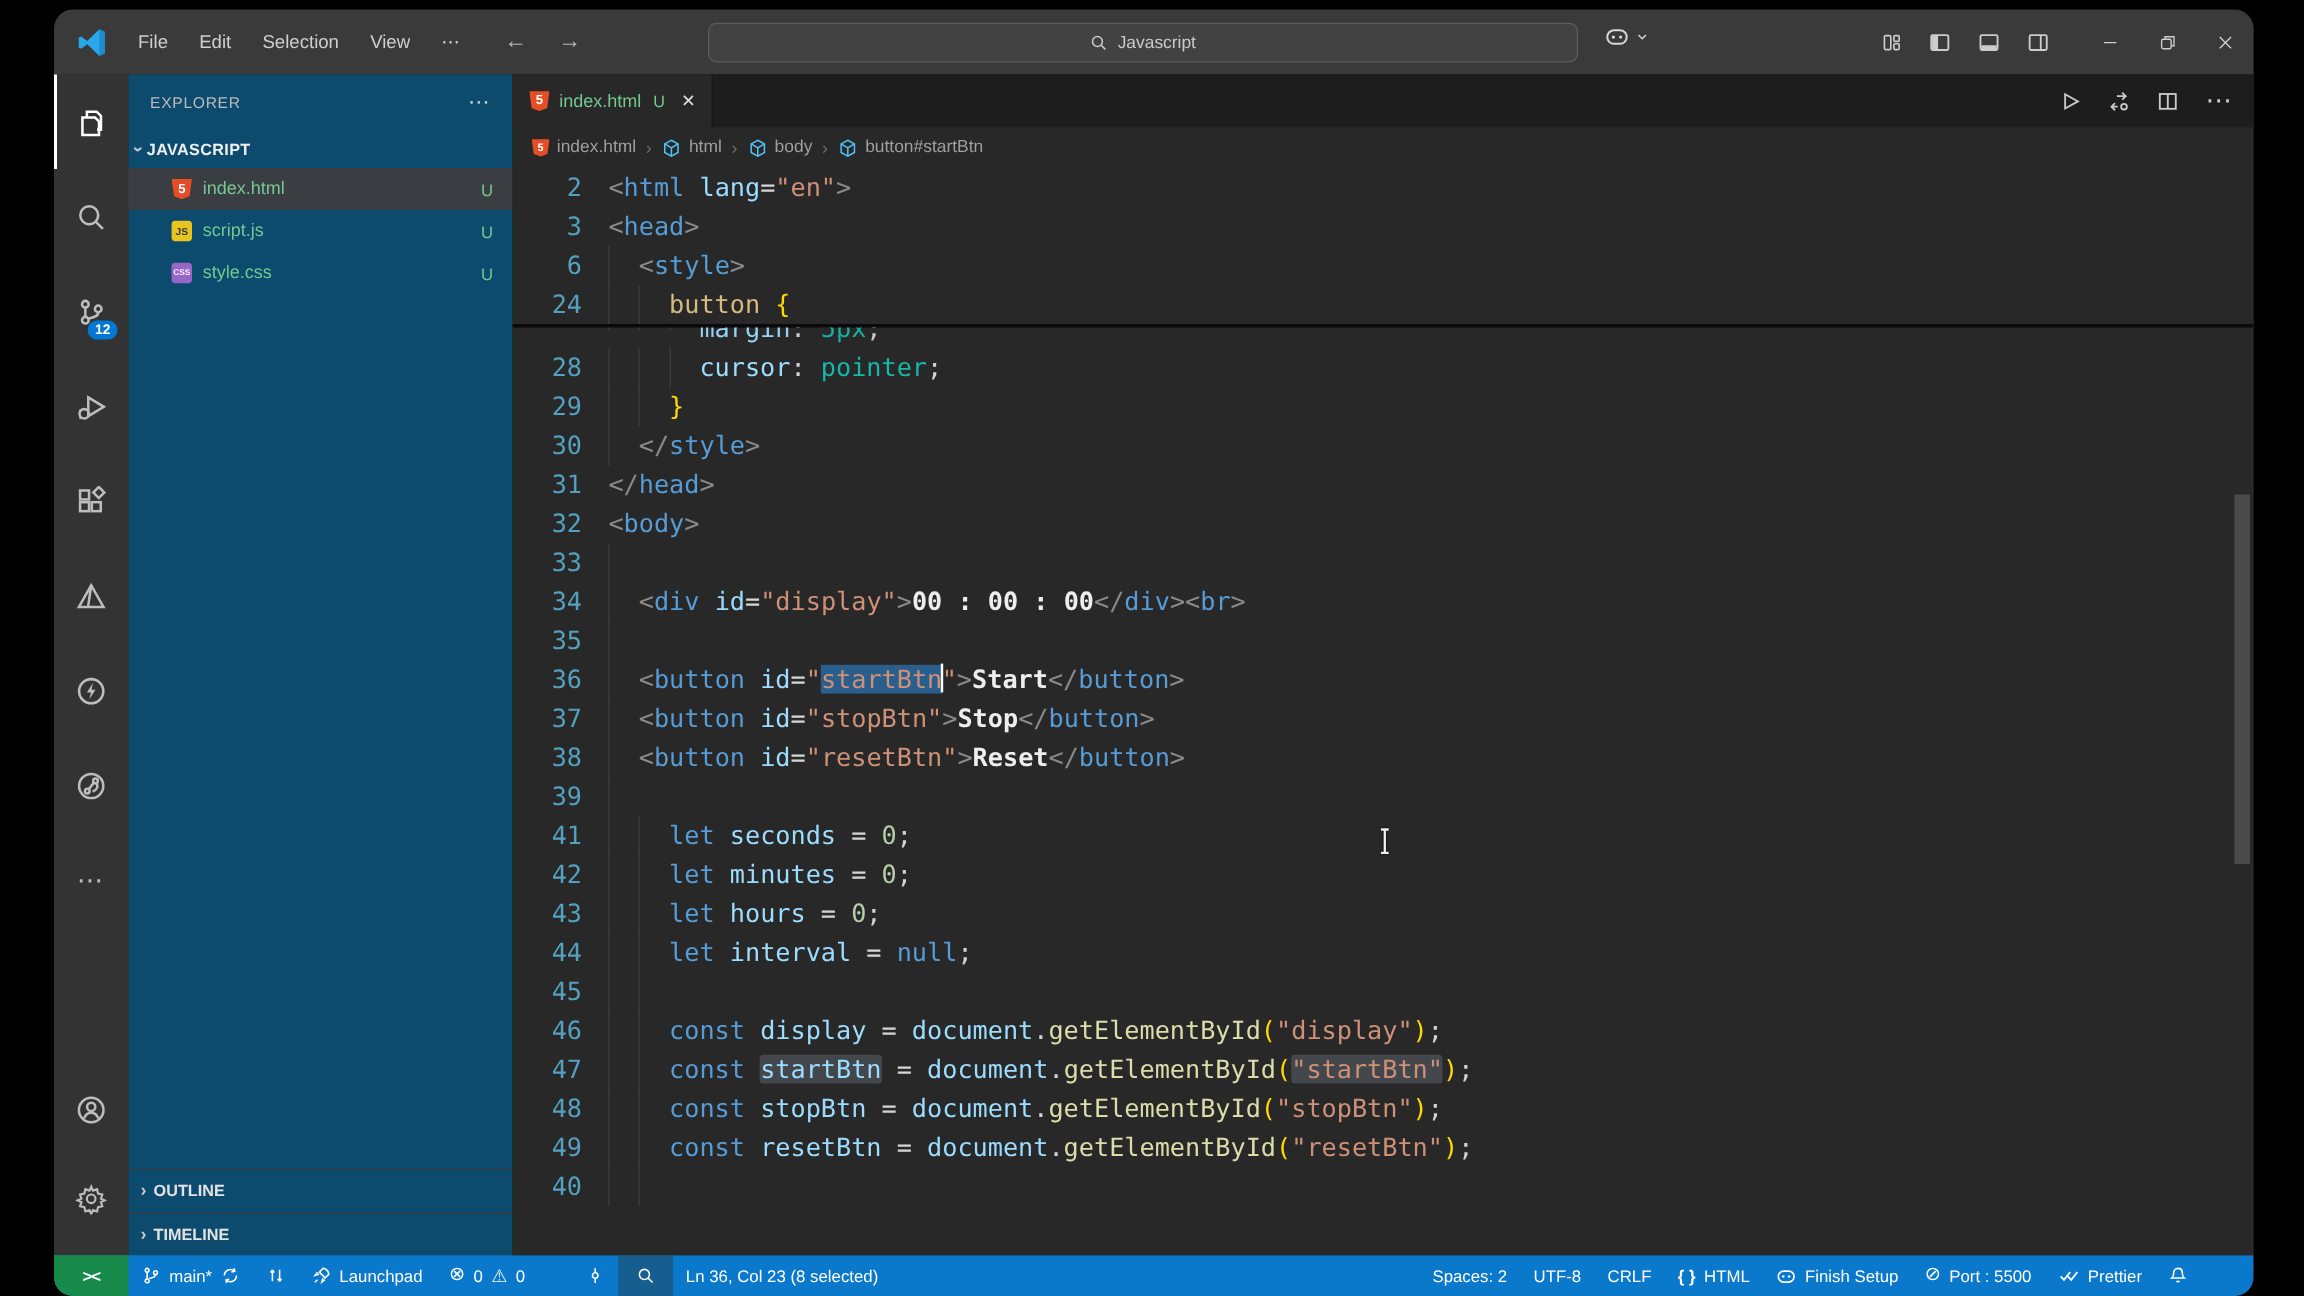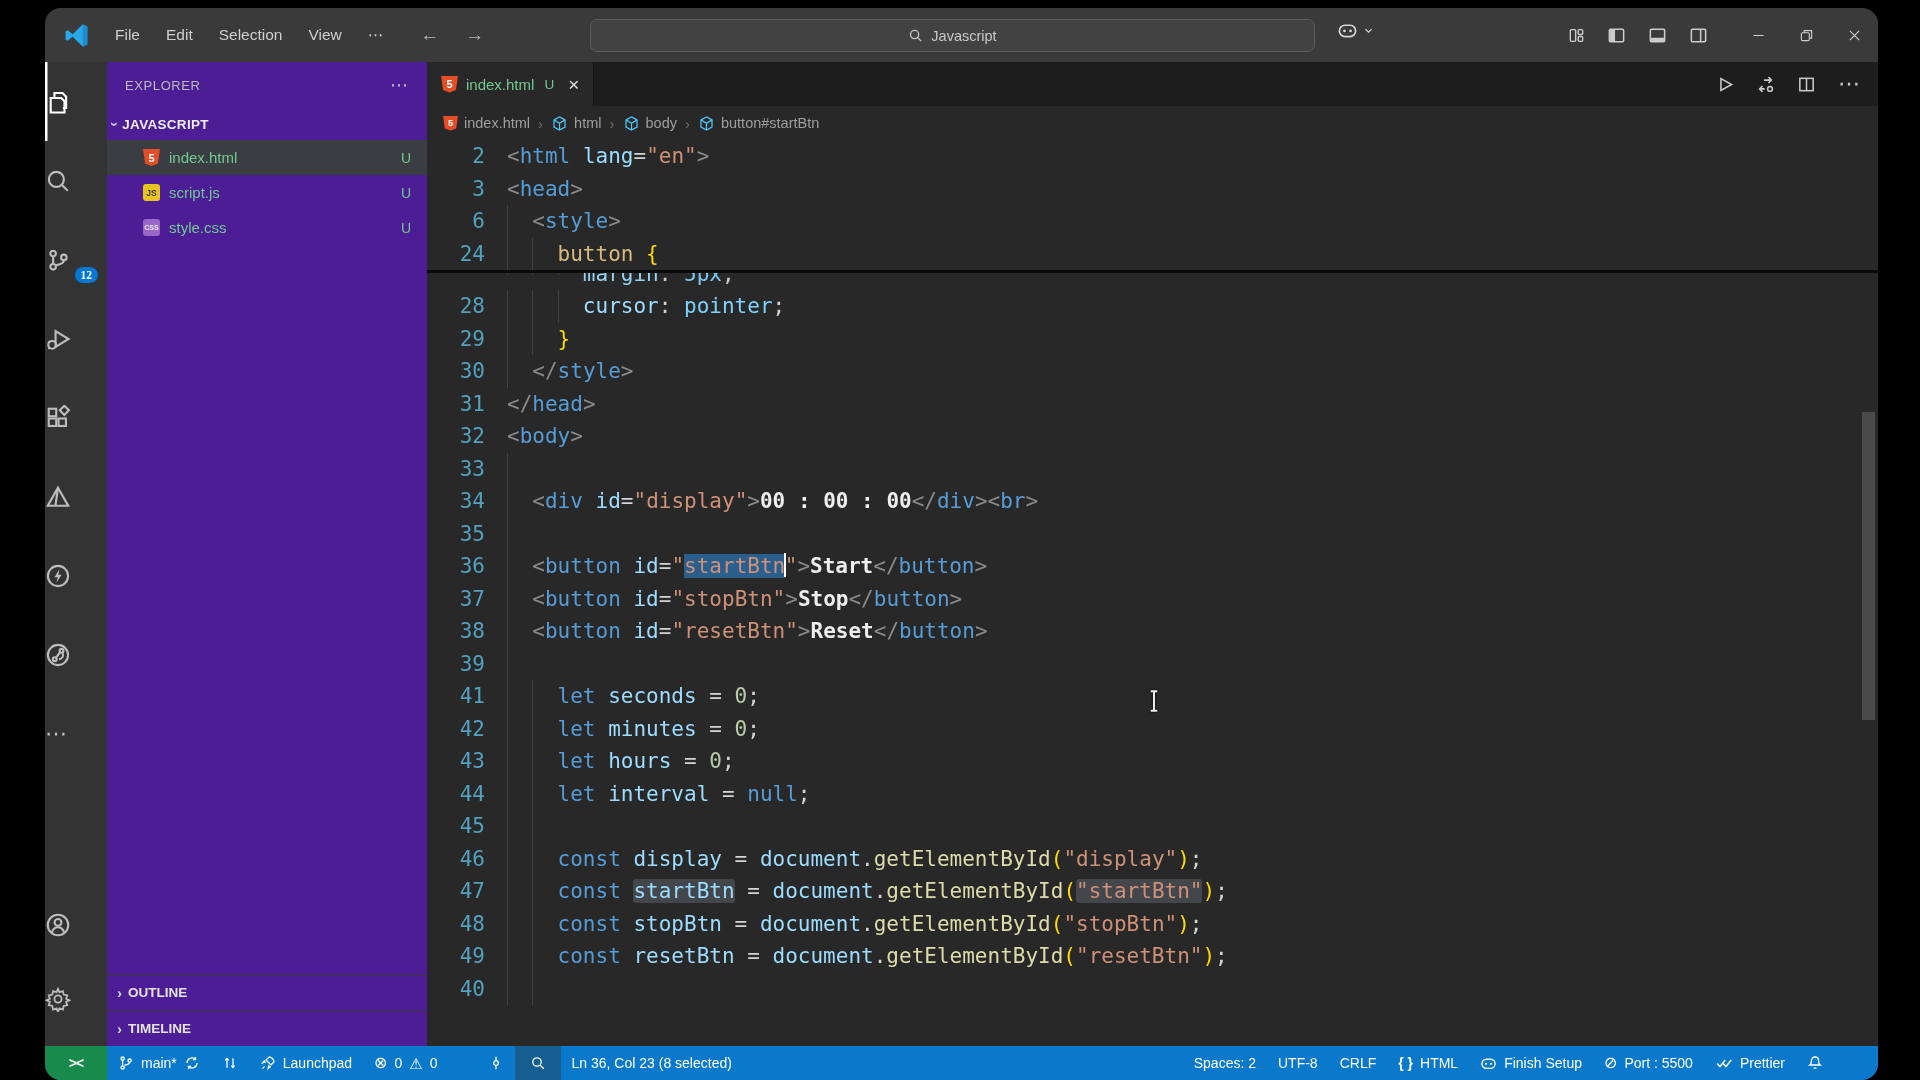--- a/index.html
+++ b/index.html
@@ -21,29 +21,29 @@
   .copilot-btn{position:absolute;left:1292px;top:12px;display:flex;align-items:center;gap:5px;color:#d6d6d6;}
   .tb-right{position:absolute;right:0;top:0;height:100%;display:flex;align-items:center;}
   .layout-icons{display:flex;gap:22px;margin-right:26px;color:#cccccc;}
   .win-btn{width:48px;height:100%;display:flex;align-items:center;justify-content:center;color:#cfcfcf;}
   .icon-svg{display:inline-flex;align-items:center;justify-content:center;}
   svg{display:block;}
 
   
   .main{flex:1;display:flex;min-height:0;}
   .activitybar{width:62px;background:#333333;flex:none;display:flex;flex-direction:column;align-items:stretch;}
-  .ab-item{height:79px;display:flex;align-items:center;color:#bdbdbd;position:relative;font-family:Liberation Serif, serif;}
+  .ab-item{height:79px;display:flex;align-items:center;justify-content:center;color:#bdbdbd;position:relative;}
   .ab-item.active{color:#ffffff;box-shadow:inset 2.5px 0 0 #ffffff;}
   .ab-badge{position:absolute;right:9px;bottom:16px;background:#0078d4;color:#fff;font-size:11.5px;
             font-weight:700;border-radius:10px;padding:1.5px 6px;line-height:13px;}
   .ab-bottom{margin-top:auto;margin-bottom:10px;}
   .ab-bottom .ab-item{height:74px;}
 
   
-  .sidebar{width:320px;background:#4c1d95;flex:none;display:flex;flex-direction:column;font-size:15px;}
+  .sidebar{width:320px;background:#0c4a6e;flex:none;display:flex;flex-direction:column;font-size:15px;}
   .sb-header{height:46px;display:flex;align-items:center;padding:0 18px;color:#bcbcbc;font-size:13px;
              letter-spacing:.6px;}
   .sb-header .more{margin-left:auto;font-size:18px;color:#c5c5c5;letter-spacing:1px;}
   .section-row{display:flex;align-items:center;height:32px;padding:0 6px;color:#eeeeee;
                font-weight:700;font-size:13.5px;gap:4px;letter-spacing:.3px;}
   .chev{display:inline-block;color:#cccccc;font-size:15px;line-height:1;}
   .chev.down{transform:rotate(90deg);}
   .file-row{display:flex;align-items:center;height:35px;padding-left:36px;gap:9px;}
   .file-row.selected{background:#3a3d41;}
   .file-name{font-size:15px;}
@@ -77,21 +77,21 @@
   .sticky{border-bottom:3px solid #0a0a0a;}
   .code-line{display:flex;height:32.5px;line-height:32.5px;white-space:pre;}
   .gutter-num{width:58px;text-align:right;color:#53a0bf;flex:none;}
   .ct{margin-left:22px;position:relative;flex:1;}
   .guide{position:absolute;top:0;bottom:0;width:1px;background:#414141;}
   .clipline{height:17px;overflow:hidden;position:relative;opacity:.95;}
   .clipline .inner{position:relative;top:-15px;}
   .tk-pln{color:#d4d4d4}.tk-pn{color:#8a8a8a}.tk-tg{color:#569cd6}.tk-at{color:#9cdcfe}
   .tk-st{color:#ce9178}.tk-tx{color:#eeeeee;font-weight:700}.tk-kw{color:#569cd6}
   .tk-vr{color:#9cdcfe}.tk-nm{color:#b5cea8}.tk-mt{color:#dcdcaa}.tk-br{color:#ffd902}
-  .tk-sl{color:#d7ba7d}.tk-pr{color:#9cdcfe}.tk-op{color:#d4d4d4}.tk-val{color:#7dd3fc}
+  .tk-sl{color:#d7ba7d}.tk-pr{color:#9cdcfe}.tk-op{color:#d4d4d4}.tk-val{color:#14b8a6}
   .hl-sel{background:#2a5e8c;}
   .hl-occ{background:#43474c;border-radius:3px;}
   .caret{display:inline-block;width:2.5px;height:24px;background:#ffffff;vertical-align:-4px;margin:0 -1.5px;}
   .scrollbar{position:absolute;right:3px;top:272px;width:13px;height:308px;background:#4e4e4e;opacity:.9;}
   .mouse-ibeam{position:absolute;left:716px;top:548px;color:#efefef;
                filter:drop-shadow(0 0 1px #000);}
 
   
   .statusbar{height:34px;background:#0a79cb;display:flex;align-items:stretch;flex:none;
              color:#ffffff;font-size:14px;}

